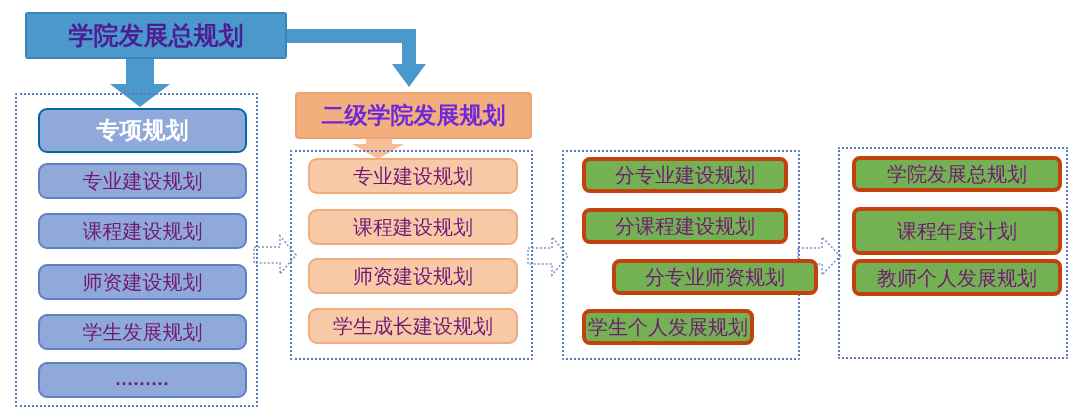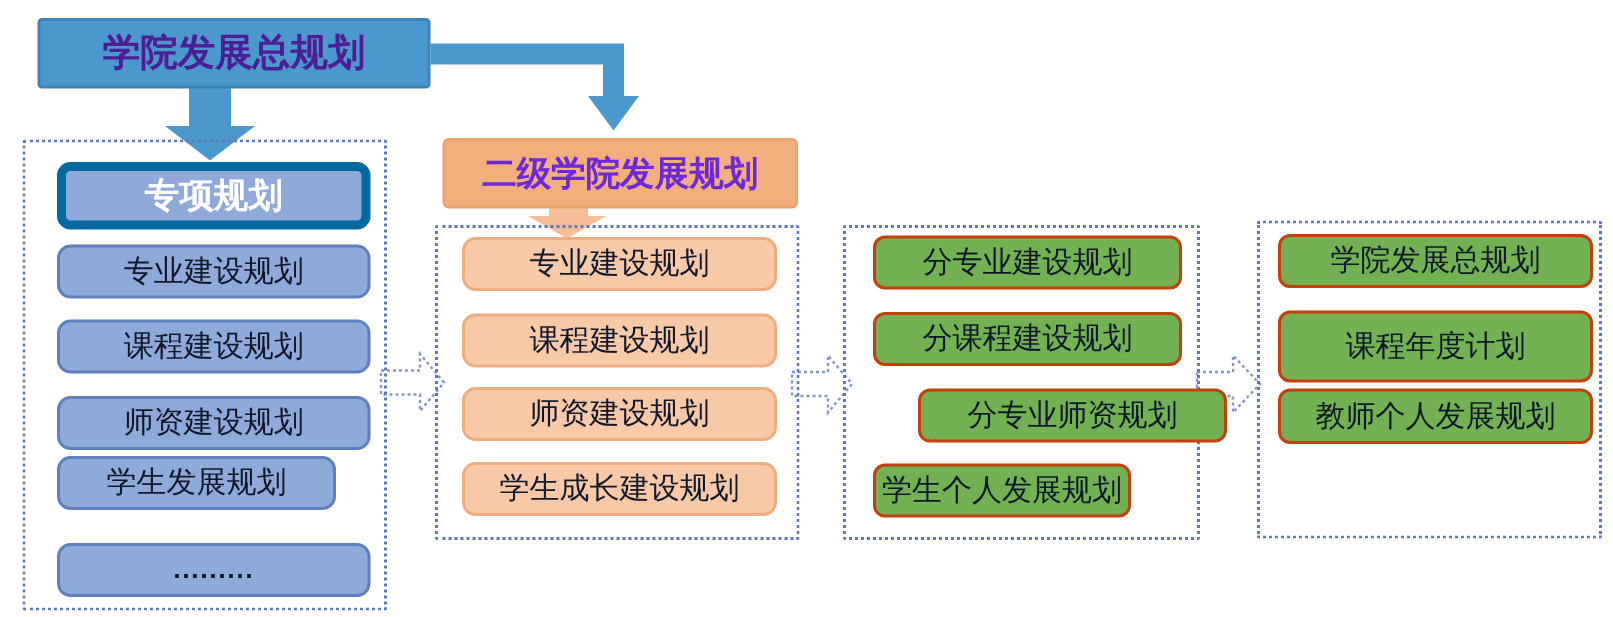--- a/index.html
+++ b/index.html
@@ -7,34 +7,34 @@
     position:relative;
     width:1075px;height:411px;
     background:#ffffff;
     font-family:"Liberation Sans","DejaVu Sans",sans-serif;
     overflow:hidden;
   }
   .abs{position:absolute;box-sizing:border-box;}
   .box{
     display:flex;align-items:center;justify-content:center;
     text-align:center;border-radius:9px;
-    font-size:20px;color:#0f172a;line-height:1.1;
+    font-size:20px;color:#701a75;line-height:1.1;
   }
   .root-box{
     background:#4b99cc;border:2px solid #3a86ba;border-radius:3px;
     color:#4c1d95;font-weight:bold;font-size:25px;
   }
   .l2-box{
     background:#f3ae7e;border:2px solid #eea36c;border-radius:4px;
     color:#6d28d9;font-weight:bold;font-size:23px;
   }
   .blue{background:#8fa9db;border:2px solid #5f80bc;}
-  .blue-header{background:#8fa9db;border:6px solid #0369a1;color:#ffffff;font-weight:bold;font-size:23px;}
+  .blue-header{background:#8fa9db;border:2px solid #0369a1;color:#ffffff;font-weight:bold;font-size:23px;}
   .peach{background:#f7c9a6;border:2px solid #f0ac7d;}
-  .green{background:#73b152;border:2px solid #c2410c;border-radius:8px;}
+  .green{background:#73b152;border:4px solid #c2410c;border-radius:8px;}
   .dashed{
     border:2px dotted #5b79c0;border-radius:2px;background:transparent;
   }
   .dots{font-weight:bold;letter-spacing:1px;font-size:18px;}
   svg.overlay{position:absolute;left:0;top:0;pointer-events:none;}
 </style>
 </head>
 <body>
 
 <div id="canvas">
@@ -71,21 +71,21 @@
 
   <div class="abs box root-box" style="left:25px;top:12px;width:262px;height:47px;">学院发展总规划</div>
 
   <div class="abs box l2-box" style="left:295px;top:92px;width:237px;height:47px;">二级学院发展规划</div>
 
   <div class="abs dashed" style="left:15px;top:93px;width:243px;height:314px;"></div>
   <div class="abs box blue-header" style="left:38px;top:108px;width:209px;height:45px;">专项规划</div>
   <div class="abs box blue" style="left:38px;top:163px;width:209px;height:36px;">专业建设规划</div>
   <div class="abs box blue" style="left:38px;top:213px;width:209px;height:36px;">课程建设规划</div>
   <div class="abs box blue" style="left:38px;top:264px;width:209px;height:36px;">师资建设规划</div>
-  <div class="abs box blue" style="left:38px;top:304px;width:186px;height:36px;">学生发展规划</div>
+  <div class="abs box blue" style="left:38px;top:314px;width:209px;height:36px;">学生发展规划</div>
   <div class="abs box blue dots" style="left:38px;top:362px;width:209px;height:36px;">.........</div>
 
   <div class="abs dashed" style="left:290px;top:150px;width:243px;height:210px;"></div>
   <div class="abs box peach" style="left:308px;top:158px;width:210px;height:36px;">专业建设规划</div>
   <div class="abs box peach" style="left:308px;top:209px;width:210px;height:36px;">课程建设规划</div>
   <div class="abs box peach" style="left:308px;top:258px;width:210px;height:36px;">师资建设规划</div>
   <div class="abs box peach" style="left:308px;top:308px;width:210px;height:36px;">学生成长建设规划</div>
 
   <div class="abs dashed" style="left:562px;top:150px;width:238px;height:210px;"></div>
   <div class="abs box green" style="left:582px;top:157px;width:206px;height:36px;">分专业建设规划</div>

